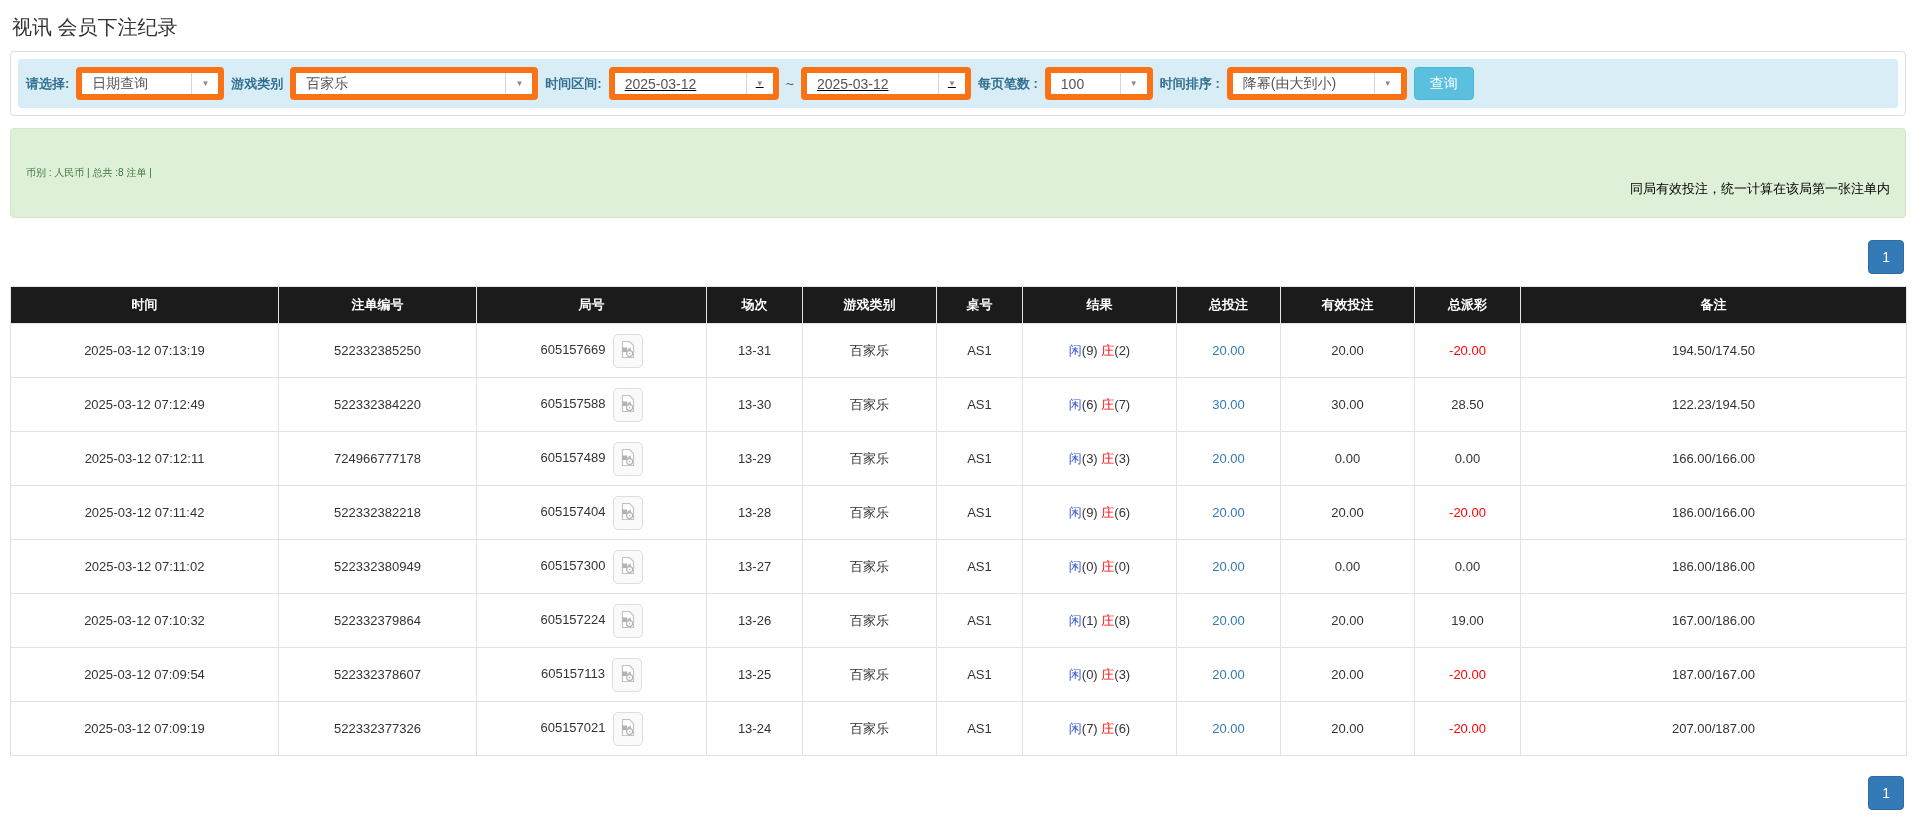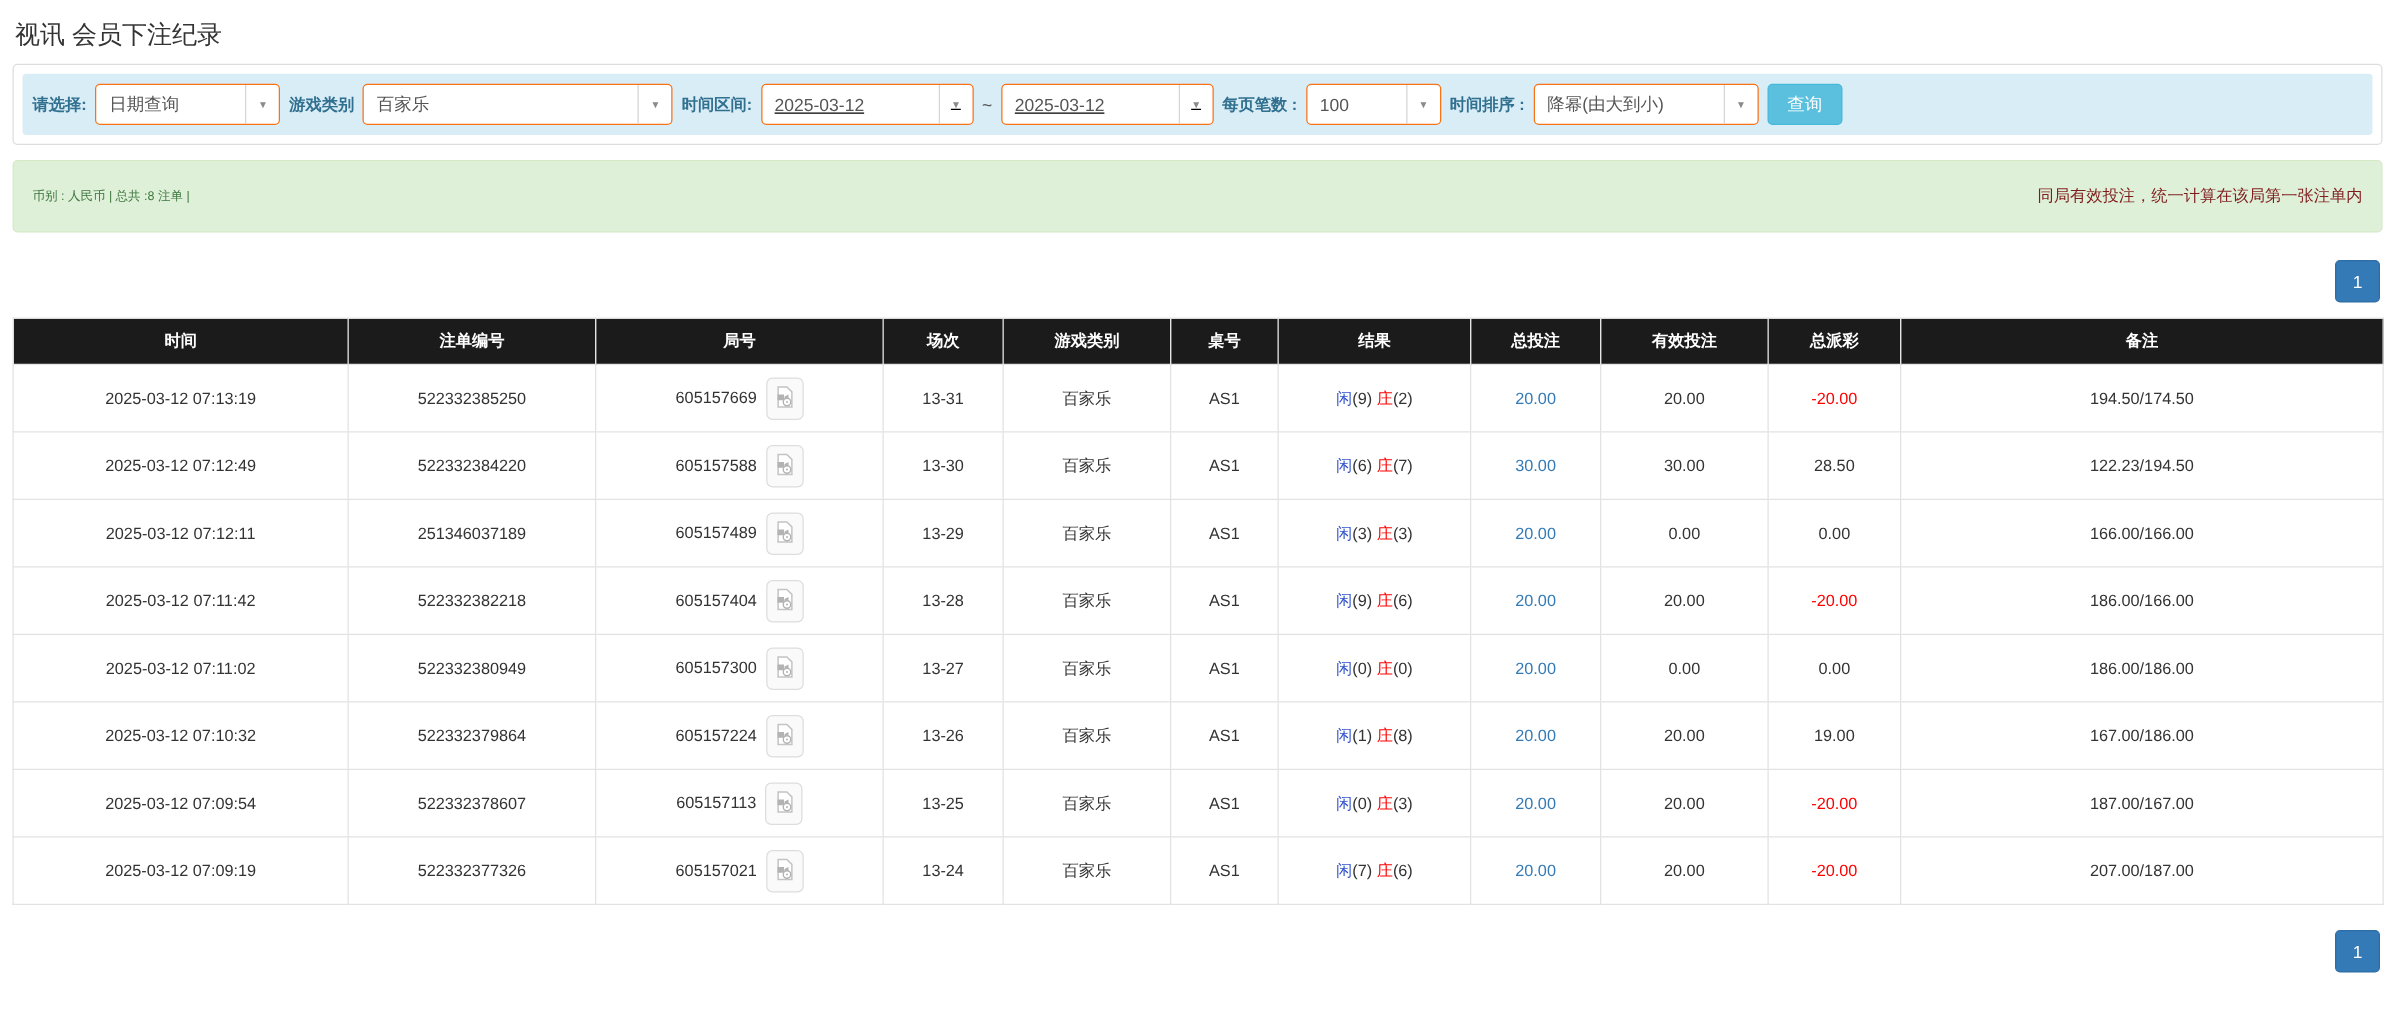--- a/index.html
+++ b/index.html
@@ -5,36 +5,36 @@
   * { margin:0; padding:0; box-sizing:border-box; }
   html,body { width:1916px; height:826px; overflow:hidden; background:#fff;
     font-family:"Liberation Sans","DejaVu Sans",sans-serif; }
 
   .page-title { font-size:20px; color:#333; padding:14px 12px 10px 12px; font-weight:400; }
 
   
   .filter-panel { margin:0 10px; background:#fff; border:1px solid #ddd; border-radius:4px; padding:7px; }
   .filter-bar { background:#d9edf7; border-radius:3px; padding:8px 8px; display:flex; align-items:center; gap:7px; }
   .f-label { font-size:13px; font-weight:bold; color:#31708f; white-space:nowrap; }
-  .ctrl { background:#fff; border:1px solid #f97316; border-radius:4px; height:33px;
+  .ctrl { background:#fff; border:6px solid #f97316; border-radius:4px; height:33px;
     display:inline-flex; align-items:stretch; cursor:pointer; }
   .ctrl .ctrl-text { display:flex; align-items:center; padding:0 10px; font-size:14px; color:#555; flex:1 1 auto; white-space:nowrap; overflow:hidden; }
   .ctrl .caret { width:27px; border-left:1px solid #d5d5d5; display:flex; align-items:center; justify-content:center;
     color:#8a8a8a; font-size:8px; }
   .w-query { width:148px; } .w-game { width:248px; } .w-date { width:170px;text-decoration:underline; }
   .w-size { width:108px; } .w-sort { width:180px; }
   .tilde { font-size:14px; color:#555; }
   .search-btn { background:#5bc0de; border:1px solid #46b8da; color:#fff; font-size:14px;
     height:33px; padding:0 15px; border-radius:4px; cursor:pointer; }
 
   
   .summary-bar { margin:12px 10px 0 10px; background:#dff0d8; border:1px solid #d6e9c6; border-radius:4px;
     padding:19px 15px; display:flex; justify-content:space-between; align-items:center; }
   .summary-left { color:#3c763d; font-size:10px; }
-  .summary-right { color:#7f1d1d; font-size:13px; }
+  .summary-right { color:#000000; font-size:13px;margin-top:32px; }
 
   
   .pager { text-align:right; margin:22px 12px 12px 12px; }
   .pager.bottom { margin:20px 12px 0 12px; }
   .page-btn { display:inline-block; background:#337ab7; border:1px solid #2e6da4; color:#fff;
     font-size:14px; padding:8px 13px; border-radius:4px; cursor:pointer; }
 
   
   table.bets { width:1896px; margin:0 10px; border-collapse:collapse; table-layout:fixed; }
   thead th { background:#1b1b1b; color:#fff; font-size:13px; font-weight:bold;
@@ -185,21 +185,21 @@
     </td>
     <td>
       <a class="link-amt">30.00</a>
     </td>
     <td>30.00</td>
     <td class="js-payout">28.50</td>
     <td>122.23/194.50</td>
   </tr>
       <tr>
     <td>2025-03-12 07:12:11</td>
-    <td>251346037189</td>
+    <td>724966777178</td>
     <td>
       <span>605157489</span><span class="video-btn">
             <span><svg width="17" height="19" viewBox="0 0 17 19">
             <path d="M3.5 1.5 h7 l4 4 v12 h-11 z" fill="#ffffff" stroke="#c4c4c4" stroke-width="1.2"></path>
             <path d="M3 7.5 h5.2 v4.6 h-5.2 z" fill="#b3b3b3"></path>
             <path d="M8.6 9.2 l3.2 -1.7 v5 l-3.2 -1.7 z" fill="#b3b3b3"></path>
             <circle cx="10.6" cy="13.6" r="3" fill="#ffffff" stroke="#b3b3b3" stroke-width="1.1"></circle>
             <circle cx="10.6" cy="13.6" r="0.8" fill="#b3b3b3"></circle>
           </svg></span>
           </span>

